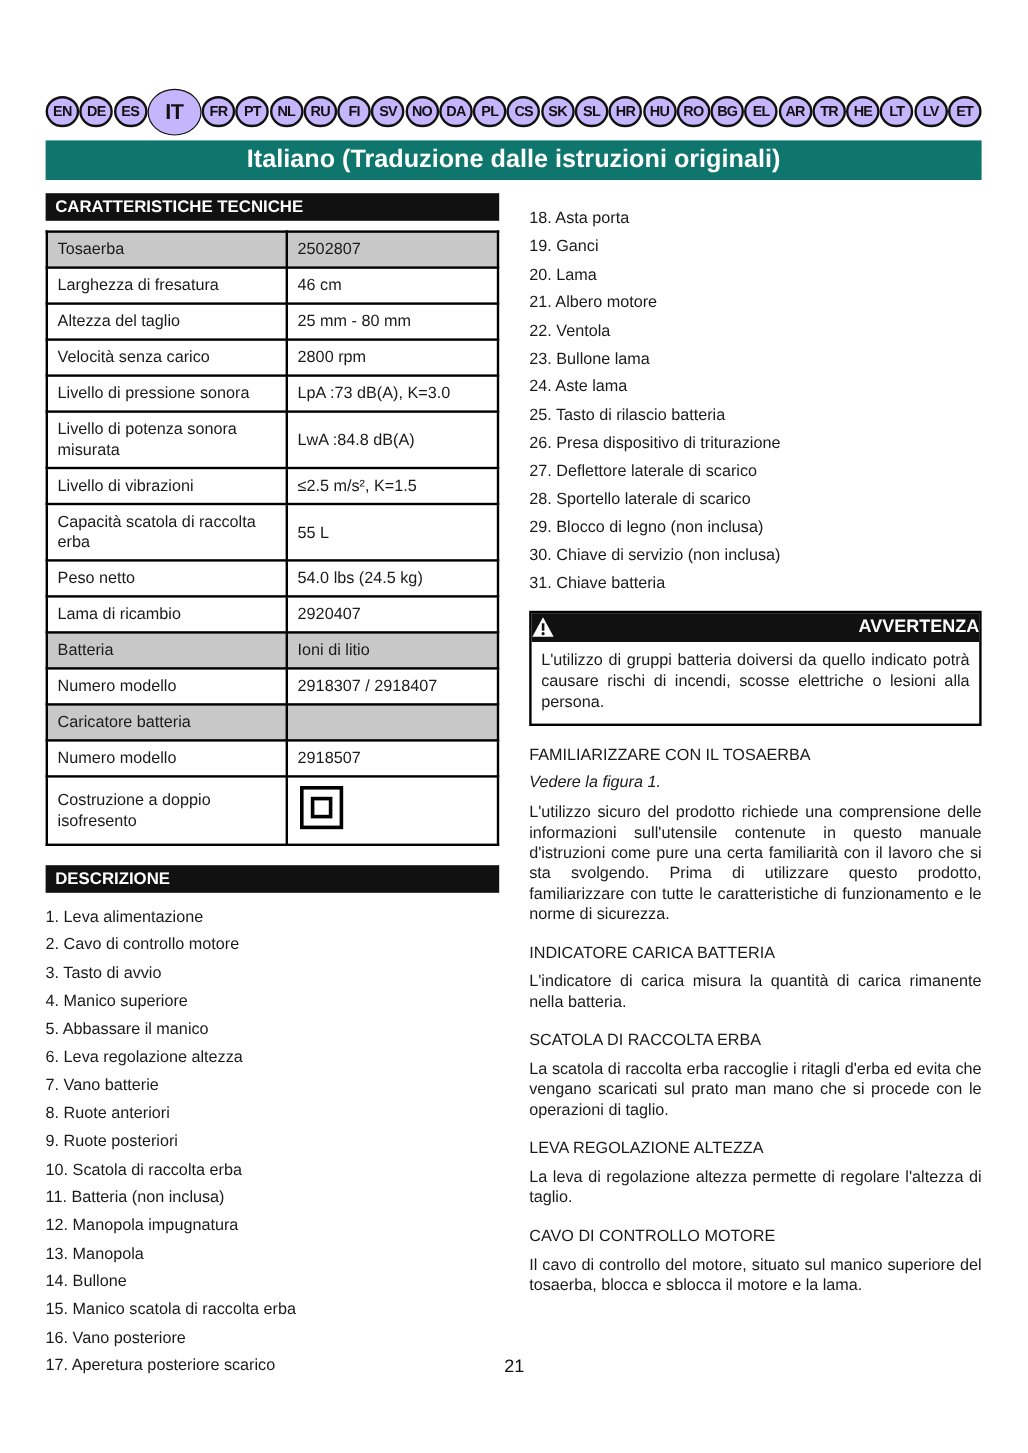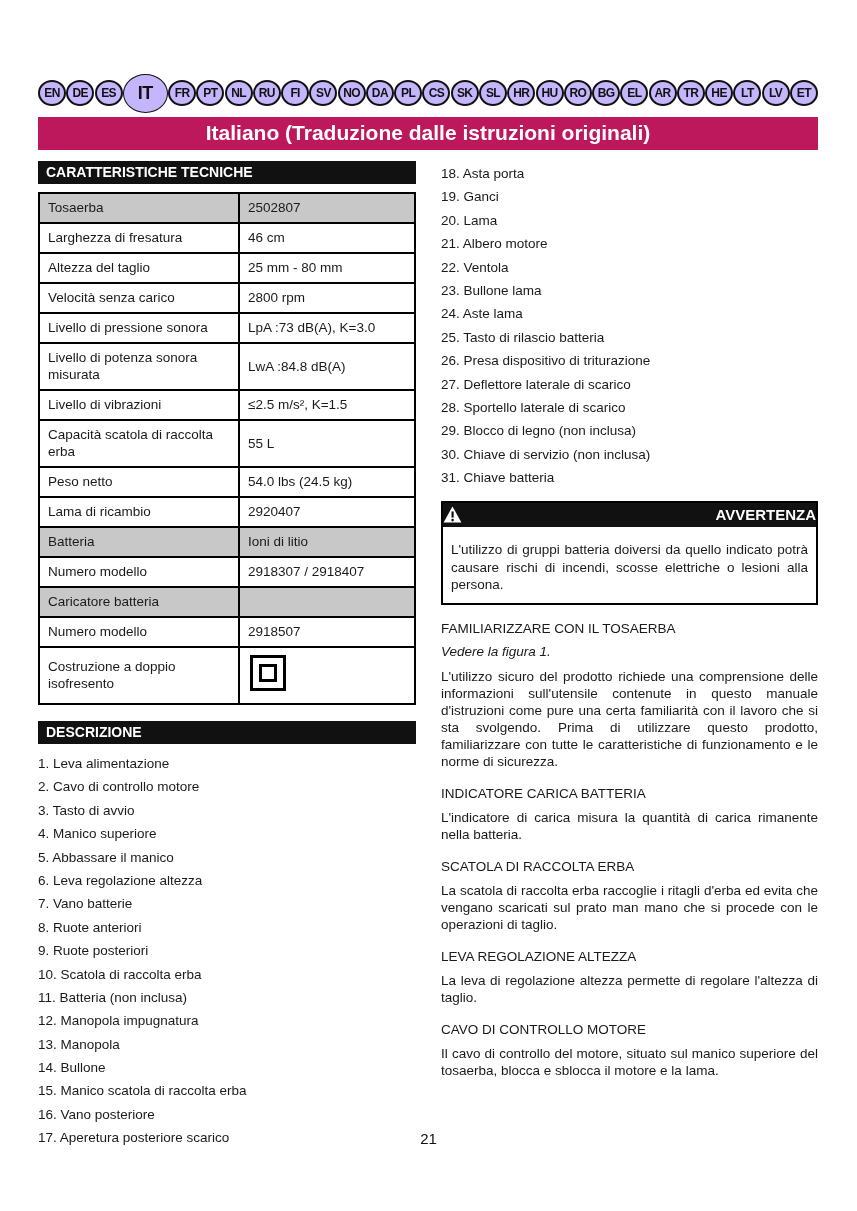--- a/index.html
+++ b/index.html
@@ -29,21 +29,21 @@
   }
   .lang-pill.active {
     width:45px; height:39px;
     border-width:1.5px;
     font-size:18px; letter-spacing:-0.5px;
   }
 
   
   .title-bar {
     margin-top:3px;
-    background:#be185d; color:#fff;
+    background:#0f766e; color:#fff;
     font-weight:bold; font-size:21px;
     text-align:center; padding:4px 0 5px;
   }
 
   
   .columns { display:flex; margin-top:11px; }
   .col-left  { width:378px; }
   .col-right { width:377px; margin-left:25px; }
 
   .section-bar {
@@ -80,35 +80,35 @@
     border:3px solid #000;
   }
   tr.row-icon .dbl-ins { display:inline-block; }
 
   
   .descr-list { margin-top:11px; }
   .list-item {
     font-size:13.5px; line-height:17px;
     margin-bottom:6.4px;
   }
-  .col-right .descr-list { margin-top:4px; }
+  .col-right .descr-list { margin-top:12px; }
 
   
   .warning-box { margin-top:15px; border:2px solid #000; }
   .warning-head {
     background:#111; color:#fff;
     display:flex; align-items:center; justify-content:space-between; gap:7px;
     font-weight:bold; font-size:15px;
     padding:3px 0 4px;
   }
   .warning-head svg { display:block; }
   .warning-body {
     font-size:13.5px; line-height:17.5px;
     text-align:justify;
-    padding:14px 8px 9px;
+    padding:6px 8px 9px;
   }
 
   
   .text-sections { margin-top:2px; }
   .section-heading {
     font-weight:normal; font-size:13.5px;
     margin:16px 0 8px;
   }
   .note {
     font-style:italic; font-size:13.5px;

